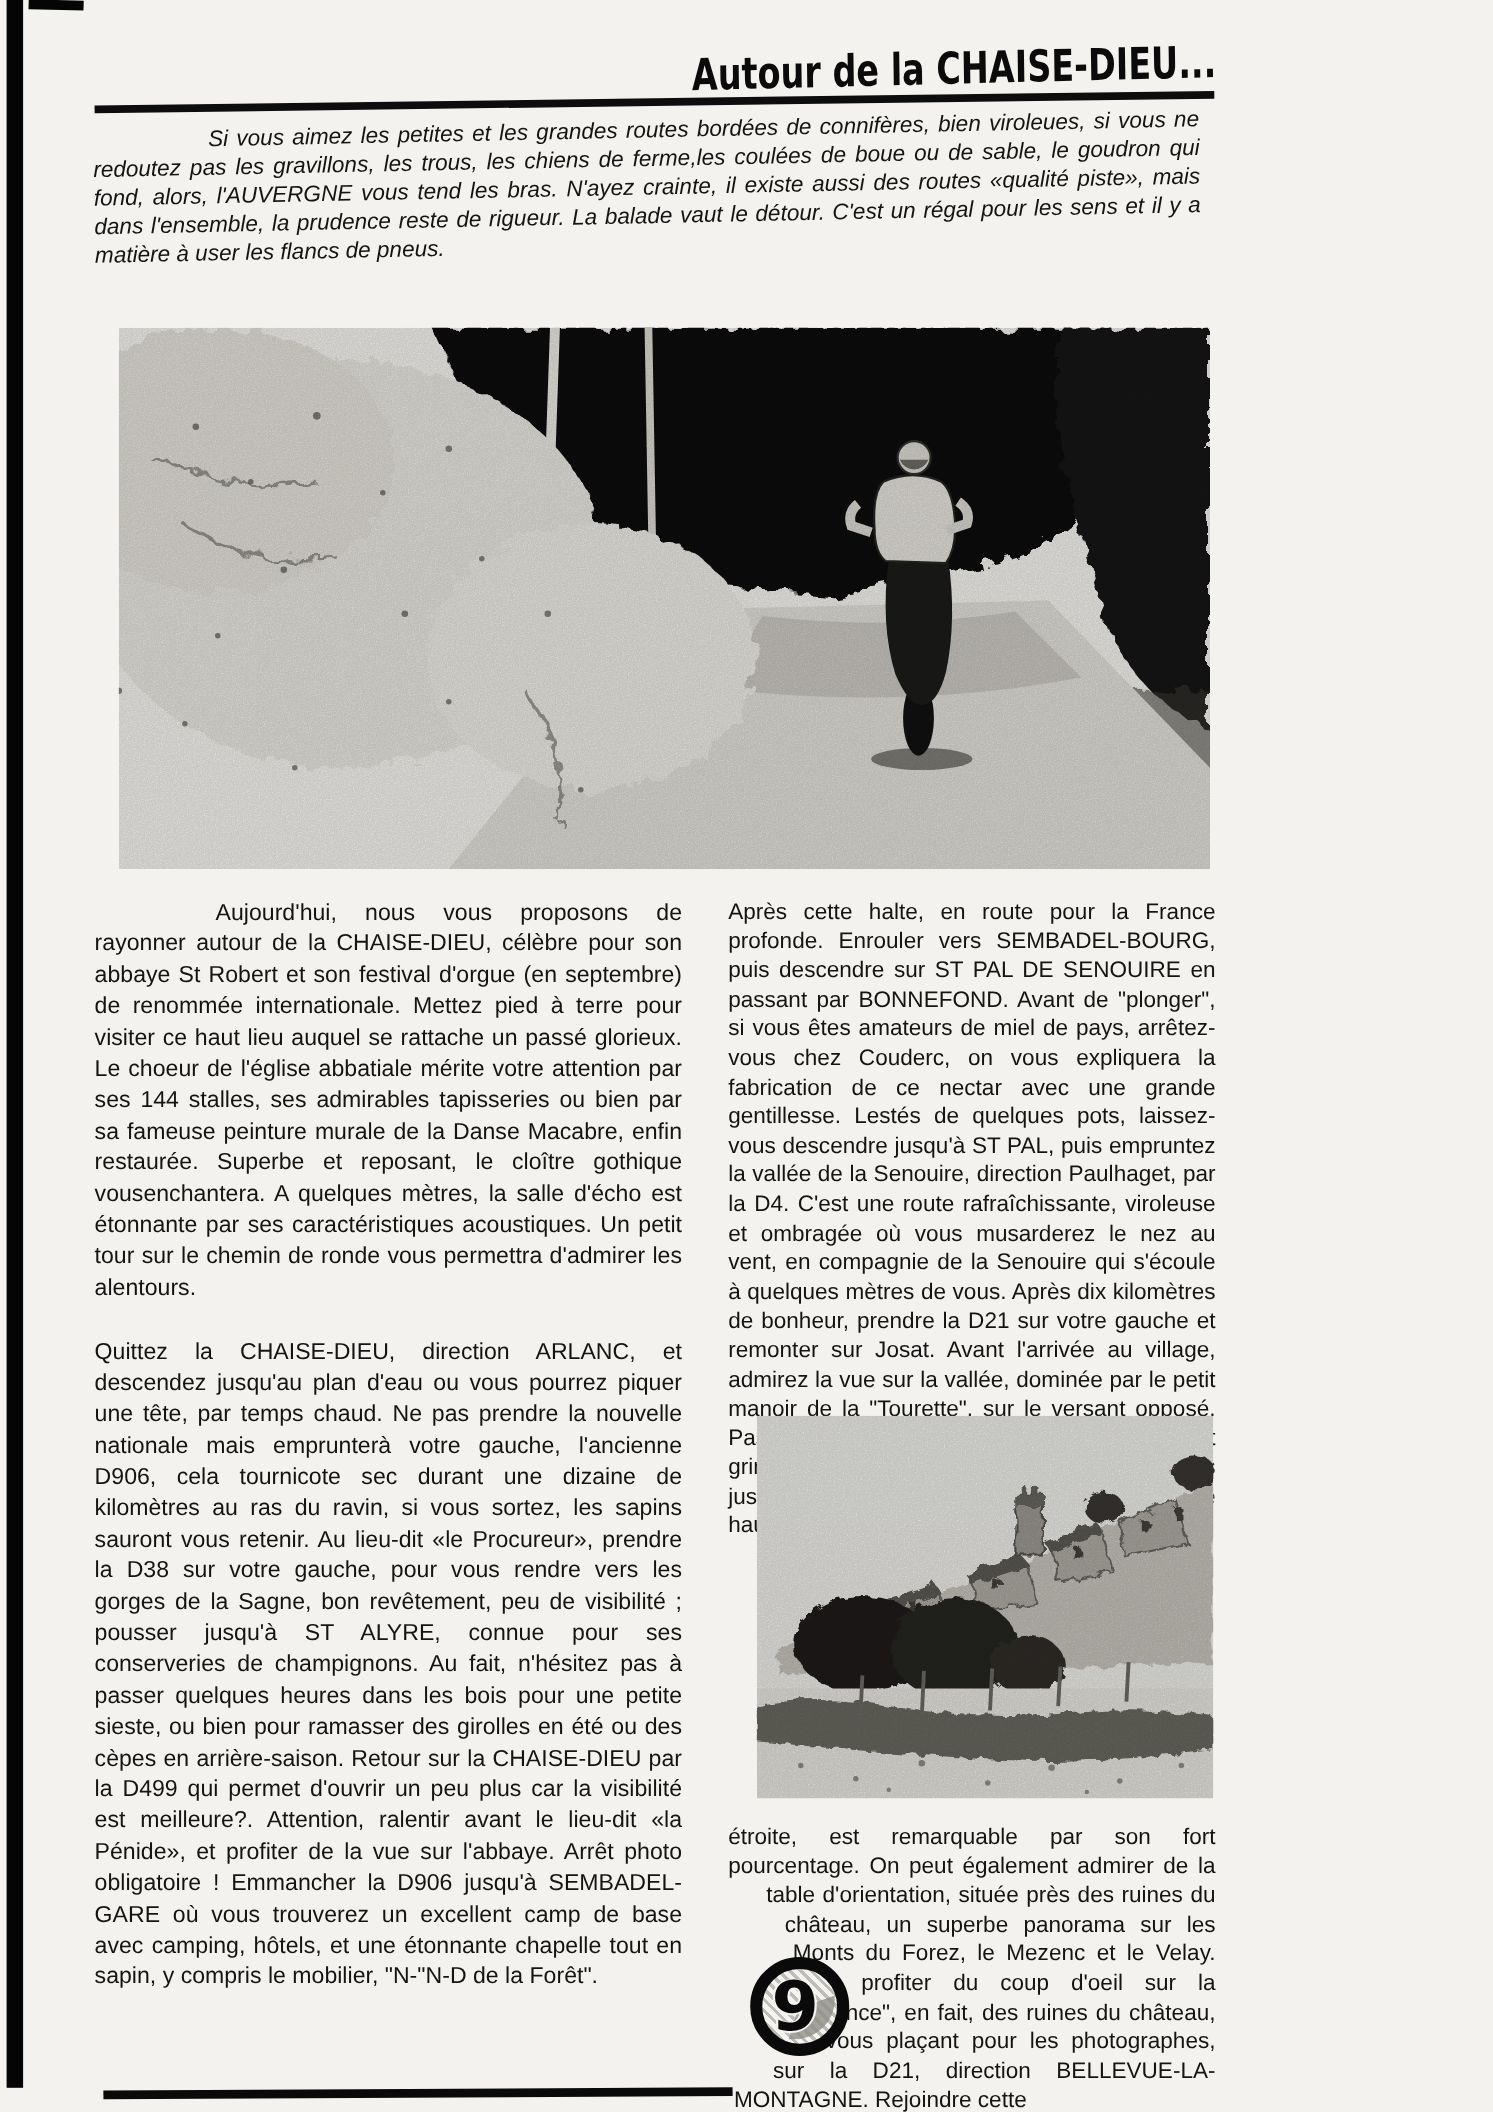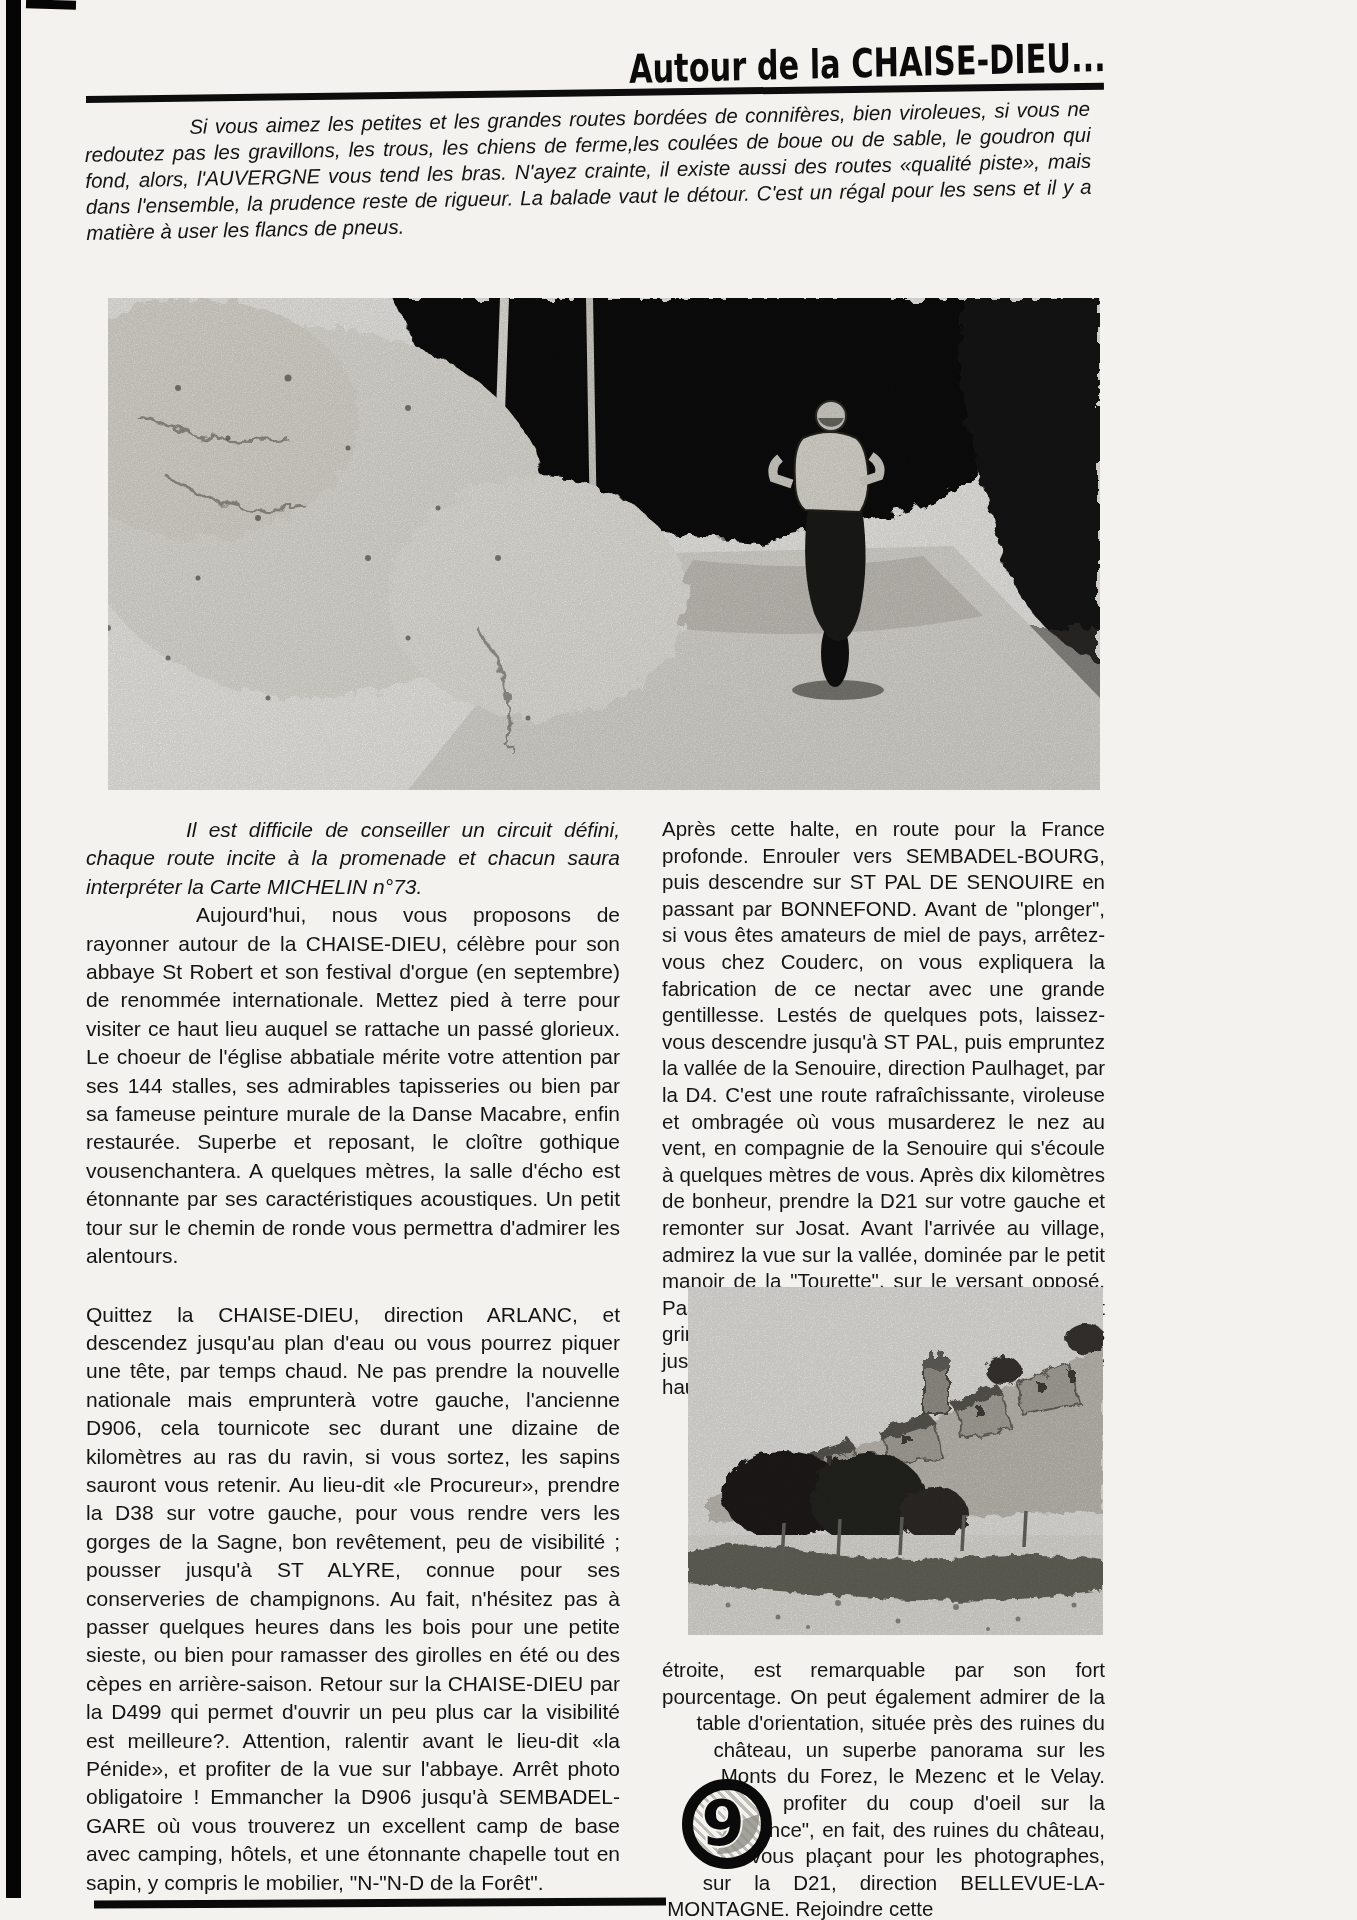--- a/index.html
+++ b/index.html
@@ -154,21 +154,20 @@
         <path d="M672,160 q-10,8 -6,20 l18,6 M763,158 q12,8 8,20 l-18,6" stroke="#dcdad2" stroke-width="9" fill="none"></path>
         <circle cx="723" cy="118" r="15" fill="#dddbd3" stroke="#33322e" stroke-width="2"></circle>
         <path d="M710,120 a14,14 0 0 0 26,0" fill="#6e6c64"></path>
       </g>
 
       <rect x="0" y="0" width="992" height="492" fill="#888" opacity=".18" filter="url(#grain1)"></rect>
     </svg>
   </div>
 
   <div class="col col-left">
-    <p class="lead">Il est difficile de conseiller un circuit défini, chaque route incite à la promenade et chacun saura interpréter la Carte MICHELIN n°73.</p>
     <p class="p1">Aujourd'hui, nous vous proposons de rayonner autour de la CHAISE-DIEU, célèbre pour son abbaye St Robert et son festival d'orgue (en septembre) de renommée internationale. Mettez pied à terre pour visiter ce haut lieu auquel se rattache un passé glorieux. Le choeur de l'église abbatiale mérite votre attention par ses 144 stalles, ses admirables tapisseries ou bien par sa fameuse peinture murale de la Danse Macabre, enfin restaurée. Superbe et reposant, le cloître gothique vousenchantera. A quelques mètres, la salle d'écho est étonnante par ses caractéristiques acoustiques. Un petit tour sur le chemin de ronde vous permettra d'admirer les alentours.</p>
     <p class="p2">Quittez la CHAISE-DIEU, direction ARLANC, et descendez jusqu'au plan d'eau ou vous pourrez piquer une tête, par temps chaud. Ne pas prendre la nouvelle nationale mais emprunterà votre gauche, l'ancienne D906, cela tournicote sec durant une dizaine de kilomètres au ras du ravin, si vous sortez, les sapins sauront vous retenir. Au lieu-dit «le Procureur», prendre la D38 sur votre gauche, pour vous rendre vers les gorges de la Sagne, bon revêtement, peu de visibilité ; pousser jusqu'à ST ALYRE, connue pour ses conserveries de champignons. Au fait, n'hésitez pas à passer quelques heures dans les bois pour une petite sieste, ou bien pour ramasser des girolles en été ou des cèpes en arrière-saison. Retour sur la CHAISE-DIEU par la D499 qui permet d'ouvrir un peu plus car la visibilité est meilleure?. Attention, ralentir avant le lieu-dit «la Pénide», et profiter de la vue sur l'abbaye. Arrêt photo obligatoire ! Emmancher la D906 jusqu'à SEMBADEL-GARE où vous trouverez un excellent camp de base avec camping, hôtels, et une étonnante chapelle tout en sapin, y compris le mobilier, "N-"N-D de la Forêt".</p>
   </div>
 
   <div class="col col-right-top">
     <p>Après cette halte, en route pour la France profonde. Enrouler vers SEMBADEL-BOURG, puis descendre sur ST PAL DE SENOUIRE en passant par BONNEFOND. Avant de "plonger", si vous êtes amateurs de miel de pays, arrêtez-vous chez Couderc, on vous expliquera la fabrication de ce nectar avec une grande gentillesse. Lestés de quelques pots, laissez-vous descendre jusqu'à ST PAL, puis empruntez la vallée de la Senouire, direction Paulhaget, par la D4. C'est une route rafraîchissante, viroleuse et ombragée où vous musarderez le nez au vent, en compagnie de la Senouire qui s'écoule à quelques mètres de vous. Après dix kilomètres de bonheur, prendre la D21 sur votre gauche et remonter sur Josat. Avant l'arrivée au village, admirez la vue sur la vallée, dominée par le petit manoir de la "Tourette", sur le versant opposé. Passé JOSAT, de superbes virages vous font grimper dans un bois de conifères jusqu'ALLEGRE. Le bourg se situe sur une hauteur et la rue principale, bien</p>
   </div>
 
   <div class="photo2">
     <svg viewBox="0 0 415 348" preserveAspectRatio="none">

